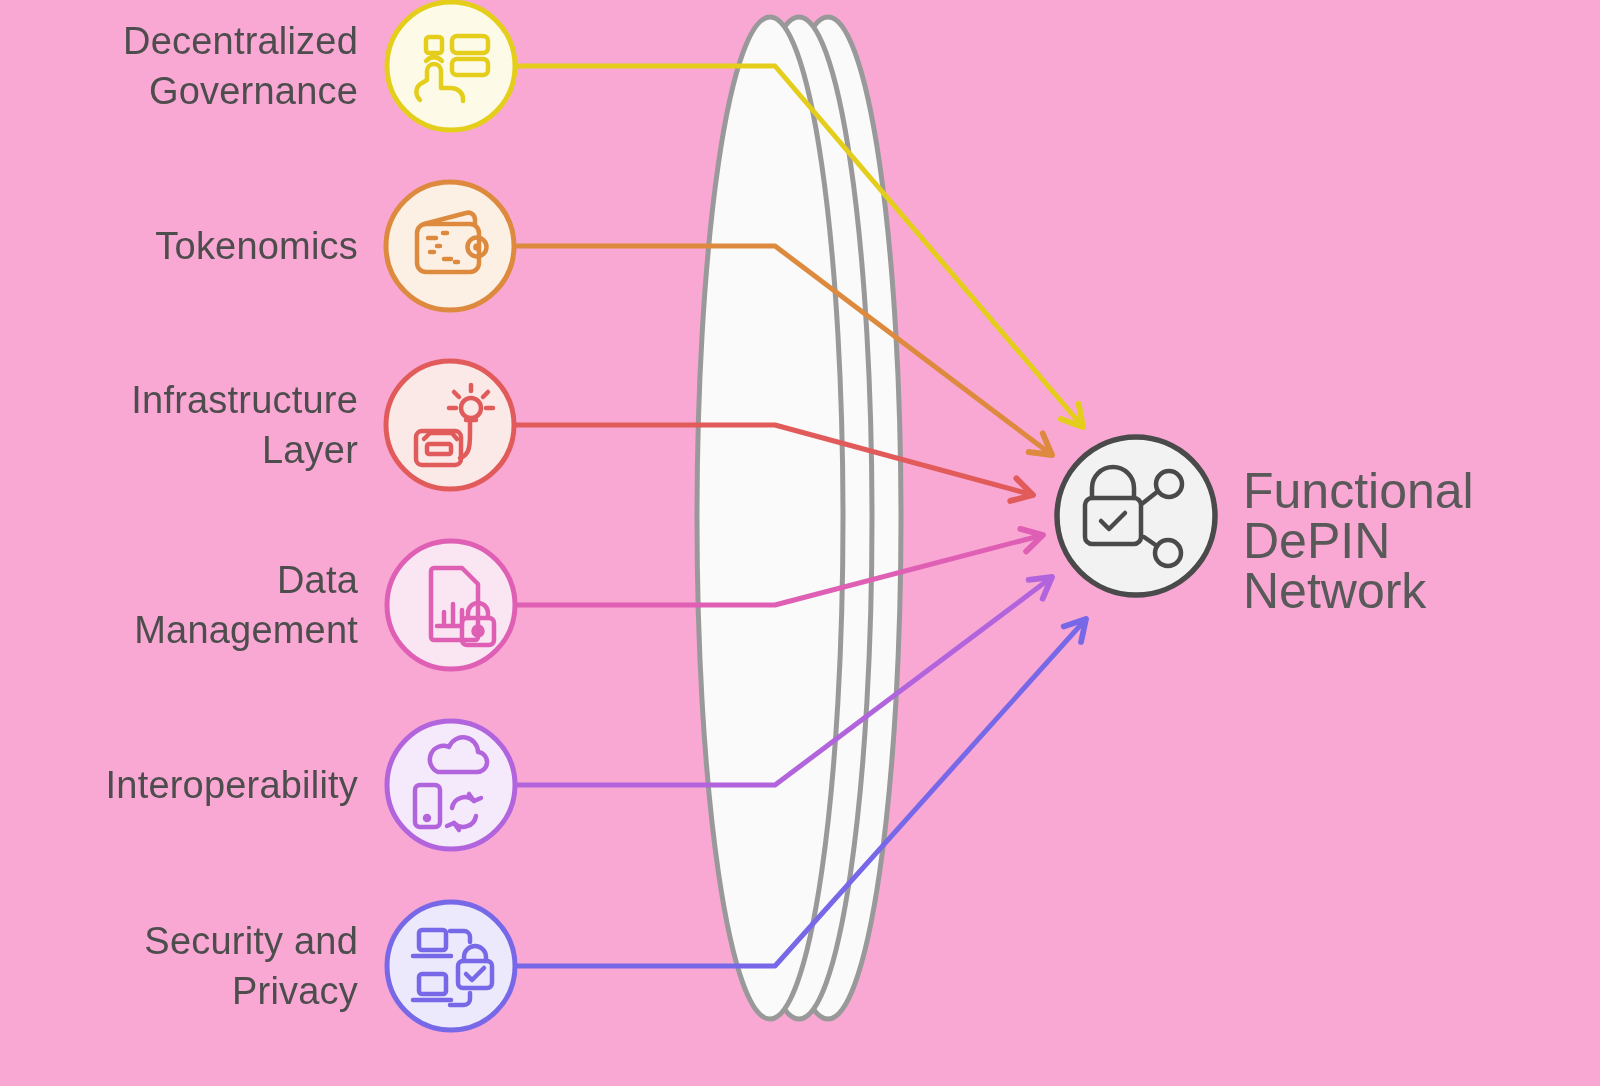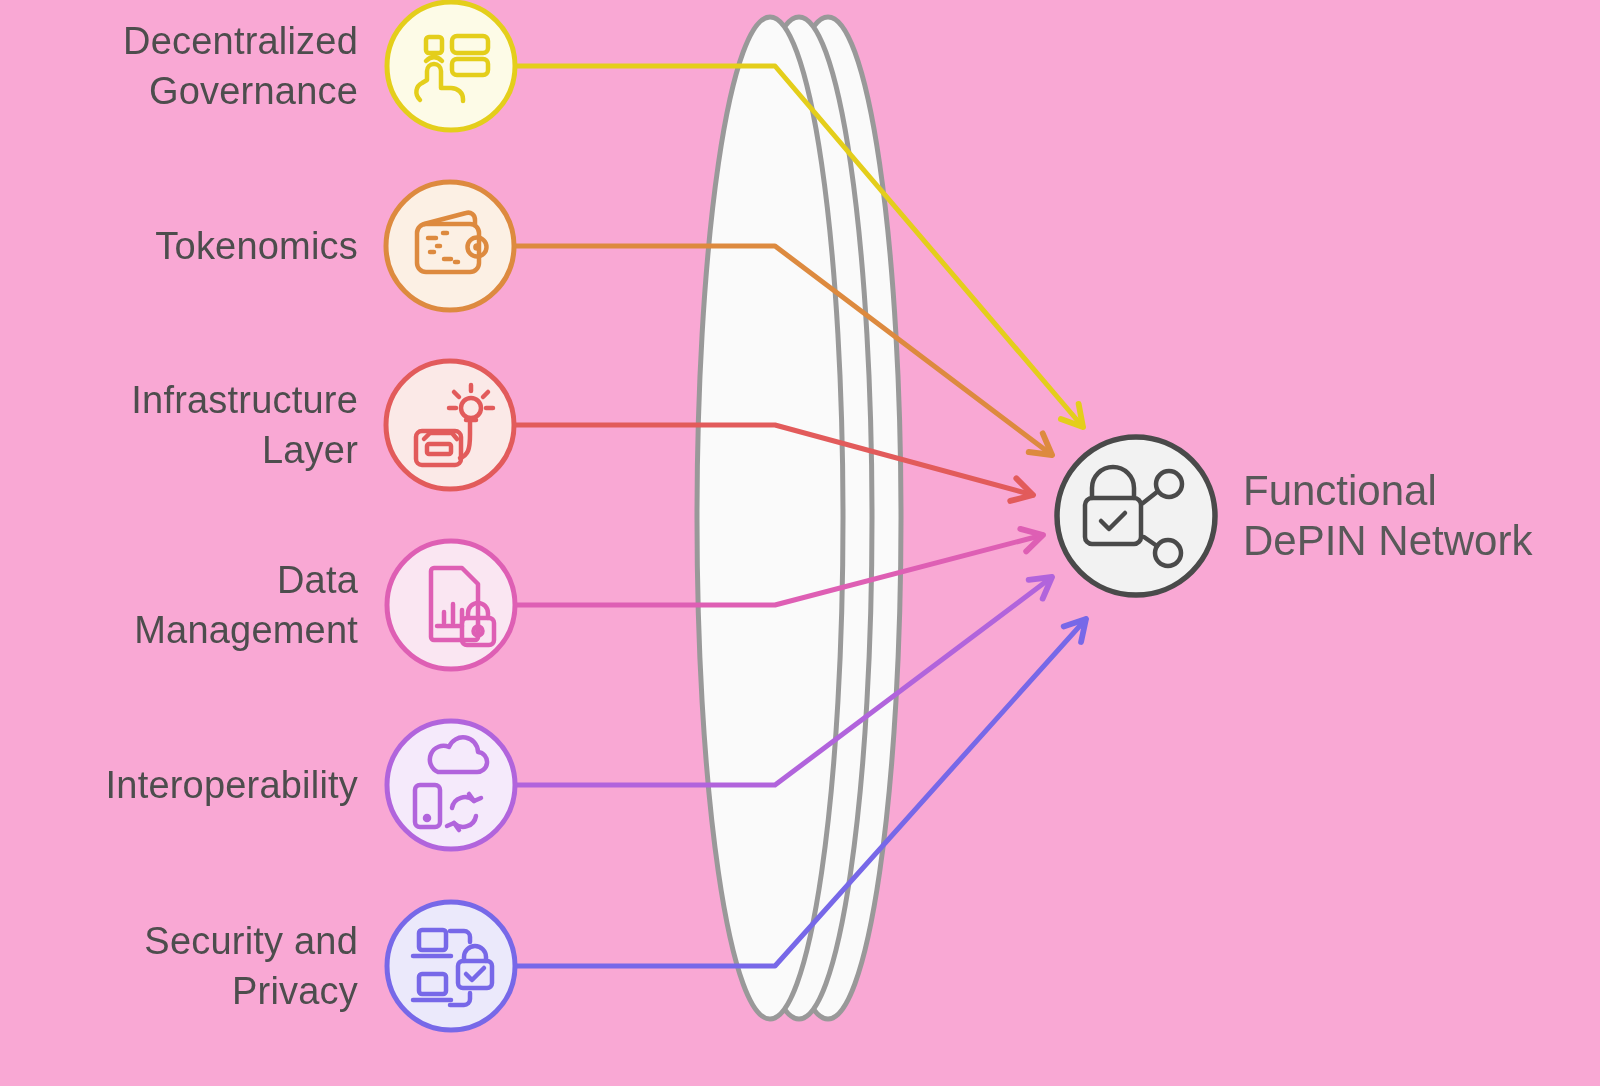--- a/index.html
+++ b/index.html
@@ -3,21 +3,21 @@
 <meta charset="utf-8">
 <style>
   html,body{margin:0;padding:0;background:#000;}
   #canvas{position:relative;width:1600px;height:1086px;background:#f9a8d4;overflow:hidden;
           font-family:"Liberation Sans",sans-serif;}
   svg{position:absolute;left:0;top:0;}
   .label{position:absolute;right:1242px;width:420px;text-align:right;
          font-size:38px;line-height:50px;color:#4D4D4D;white-space:pre-line;
          letter-spacing:0.2px;}
   .label-right{position:absolute;left:1243px;top:466px;width:340px;text-align:left;
-         font-size:42px;line-height:50px;color:#595959;white-space:pre-line;}
+         font-size:50px;line-height:50px;color:#595959;white-space:pre-line;}
   .conn{fill:none;stroke-width:5;stroke-linecap:round;stroke-linejoin:round;}
   .icon{fill:none;stroke-width:4.5;stroke-linecap:round;stroke-linejoin:round;}
   .node{stroke-width:5;}
   .lens{fill:#FAFAFA;stroke:#999999;stroke-width:5;}
 </style>
 </head>
 <body>
 
 <div id="canvas">
 

